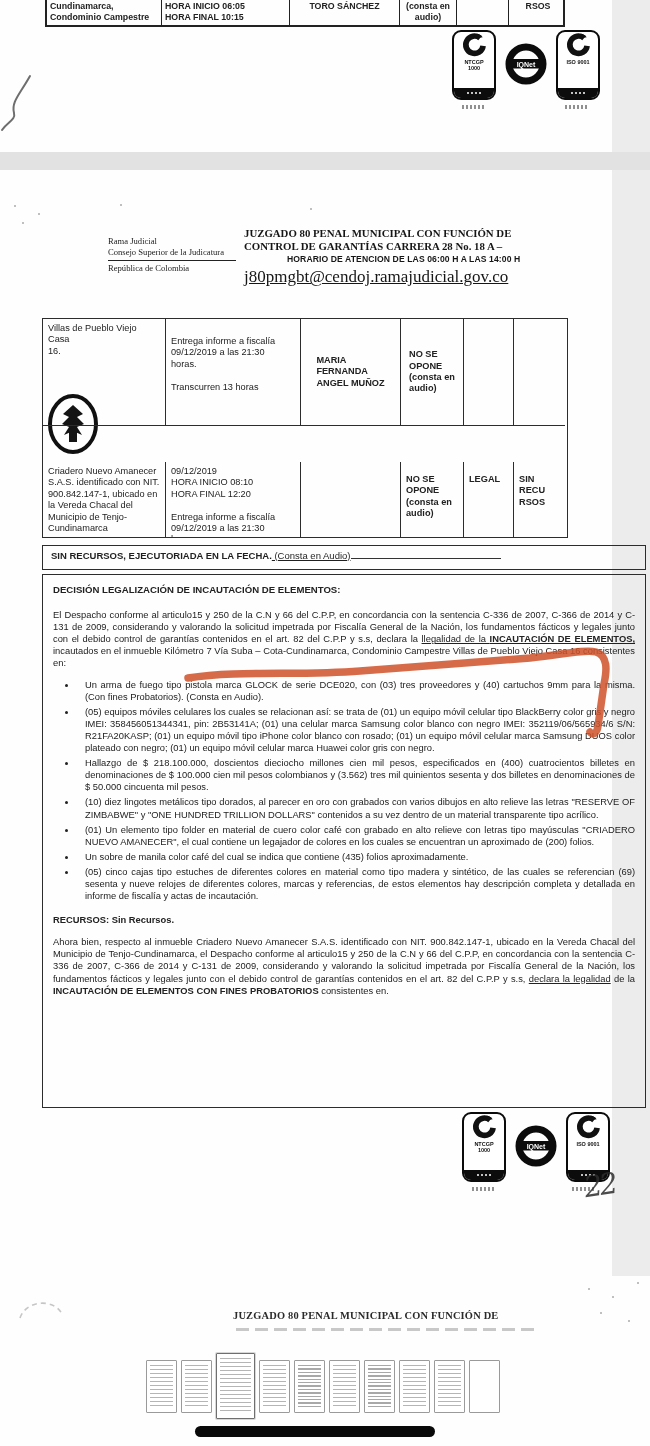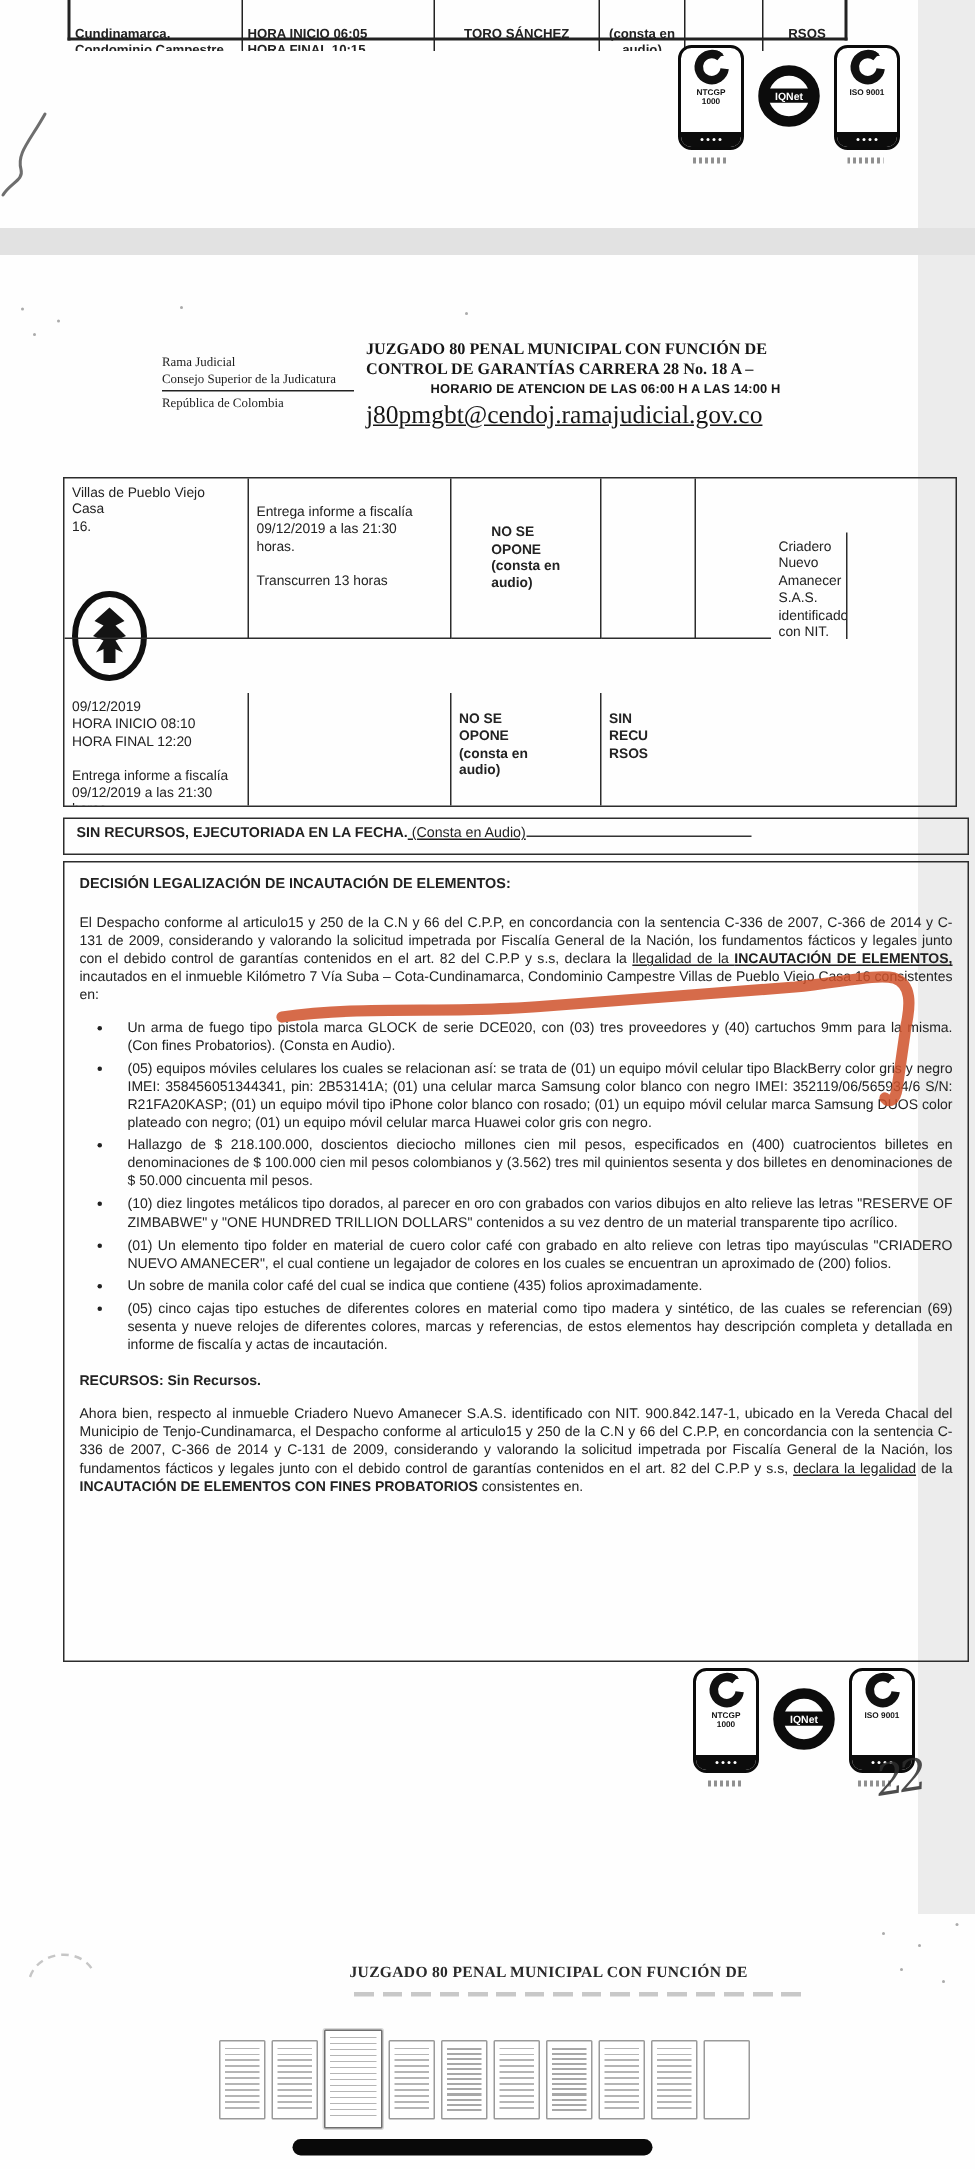--- a/index.html
+++ b/index.html
@@ -14,21 +14,21 @@
   .preline{white-space:pre-line;}
   .b{font-weight:bold;}
   .u{text-decoration:underline;}
   .speck{position:absolute;width:2px;height:2px;border-radius:50%;background:#666;opacity:.55;}
 
   
   #prev-table{position:absolute;left:45px;top:0;width:520px;height:27px;
     display:grid;grid-template-columns:115px 128px 110px 57px 52px 58px;
     border-left:2px solid #222;border-right:2px solid #222;border-bottom:2px solid #222;
     font-size:8.8px;line-height:11px;font-weight:bold;color:#222;}
-  #prev-table .cell{border-right:1.6px solid #222;padding:17px 3px;overflow:hidden;}
+  #prev-table .cell{border-right:1.6px solid #222;padding:1px 3px;overflow:hidden;}
   #prev-table .cell:last-child{border-right:none;}
   #prev-table .ctr{text-align:center;}
 
   
   .badges{position:absolute;display:flex;align-items:flex-start;gap:7px;}
   .badge{width:44px;height:70px;border:2.5px solid #0b0b0b;border-radius:9px;background:#fff;
     display:flex;flex-direction:column;align-items:center;overflow:hidden;}
   .badge .blabel{font-size:5.5px;font-weight:bold;text-align:center;line-height:6px;margin-top:1px;color:#111;}
   .badge .band{margin-top:auto;width:100%;height:10px;background:#0c0c0c;
     display:flex;align-items:center;justify-content:center;gap:2px;}
@@ -44,21 +44,21 @@
   #court-logo{position:absolute;left:46px;top:222px;width:54px;height:64px;}
   #logo-text{position:absolute;left:108px;top:236px;width:140px;
     font-family:Liberation Serif, serif;font-size:8.6px;line-height:11px;color:#1c1c1c;}
   #logo-text .sep{border-bottom:1.4px solid #222;width:128px;margin:2px 0 2px 0;}
   #header-text{position:absolute;left:244px;top:227px;width:320px;color:#161616;}
   #header-text .hl{font-family:"Liberation Serif",serif;font-weight:bold;font-size:10.8px;line-height:13.2px;}
   #header-text .hs{font-size:8.6px;font-weight:bold;line-height:12px;letter-spacing:.1px;padding-left:43px;}
   #header-text .hemail{font-family:"Liberation Serif",serif;font-size:17px;text-decoration:underline;margin-top:2px;}
 
   
-  #hearing-table{position:absolute;left:42px;top:318px;width:596px;height:220px;
+  #hearing-table{position:absolute;left:42px;top:318px;width:526px;height:220px;
     border:1.8px solid #2c2c2c;display:grid;
     grid-template-columns:123px 135px 100px 63px 50px 51px;grid-template-rows:107px 111px;
     font-size:9.2px;line-height:11.4px;color:#222;}
   #hearing-table .cell{border-right:1.6px solid #2c2c2c;border-bottom:1.6px solid #2c2c2c;padding:4px 5px;overflow:hidden;}
   #hearing-table .cell.last{border-right:none;}
   #hearing-table .cell.bot{border-bottom:none;margin-top:36px;}
   #hearing-table .ctr{}
   #hearing-table .vc{display:flex;align-items:center;justify-content:center;}
   #hearing-table .pt{padding-top:17px;}
   #hearing-table .pt2{padding-top:12px;}
@@ -194,20 +194,23 @@
   </div>
 
   <div id="hearing-table">
     <div class="cell preline">Villas de Pueblo Viejo Casa
 16.</div>
     <div class="cell preline pt">Entrega informe a fiscalía
 09/12/2019 a las 21:30
 horas.
 
 Transcurren 13 horas</div>
+    <div class="cell preline vc b" style="text-align:left;">MARIA
+FERNANDA
+ANGEL MUÑOZ</div>
     <div class="cell preline vc ctr b">NO SE
 OPONE
 (consta en
 audio)</div>
     <div class="cell"></div>
     <div class="cell last"></div>
 
     <div class="cell preline bot">Criadero Nuevo Amanecer
 S.A.S. identificado con NIT.
 900.842.147-1, ubicado en
@@ -221,20 +224,21 @@
 Entrega informe a fiscalía
 09/12/2019 a las 21:30
 horas.
 
 Transcurren 13 horas</div>
     <div class="cell bot"></div>
     <div class="cell preline ctr b bot pt2">NO SE
 OPONE
 (consta en
 audio)</div>
+    <div class="cell ctr b bot pt2">LEGAL</div>
     <div class="cell preline ctr b last bot pt2">SIN
 RECU
 RSOS</div>
   </div>
 
   <div class="docbox" id="exec-box">
     <span class="b">SIN RECURSOS, EJECUTORIADA EN LA FECHA.</span><span class="u"> (Consta en Audio)</span><span style="display:inline-block;width:150px;border-bottom:1.2px solid #333;"></span>
   </div>
 
   <div class="docbox" id="decision-box">

